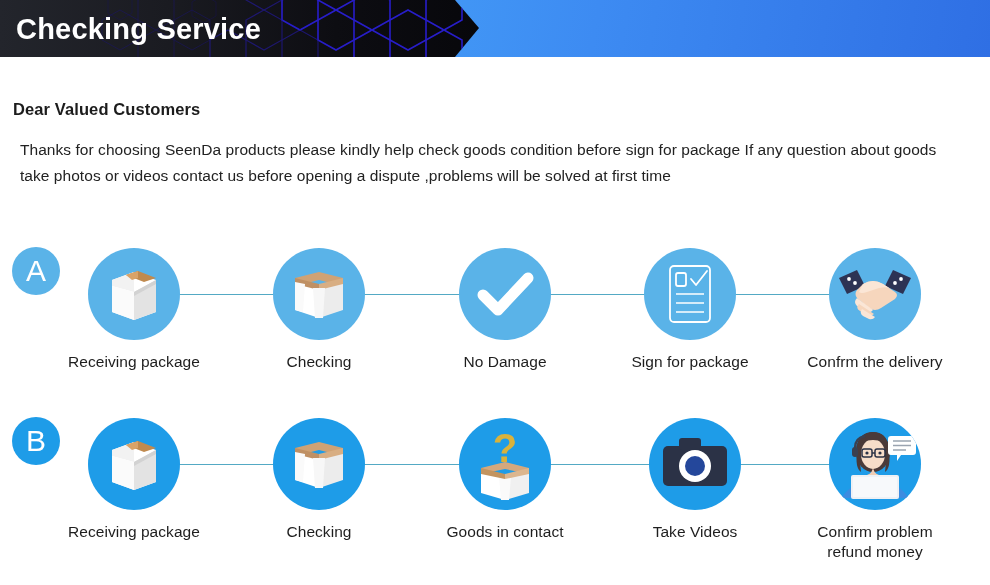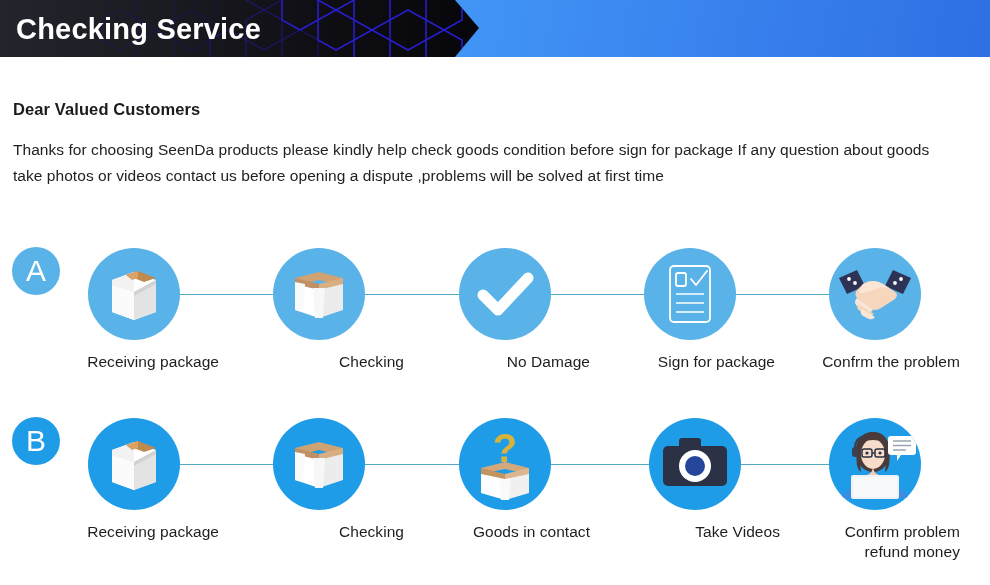--- a/index.html
+++ b/index.html
@@ -66,21 +66,21 @@
     font-size: 16.5px;
     font-weight: bold;
     color: #1c1c1c;
     margin: 0 0 18px 0;
     letter-spacing: 0.1px;
   }
   .paragraph {
     font-size: 15.5px;
     color: #222222;
     line-height: 26px;
-    margin: 0;
+    margin: 7px;
     letter-spacing: 0.05px;
     width: 950px;
   }
 
   
   .row {
     position: absolute;
     left: 0;
     width: 990px;
     height: 150px;
@@ -110,21 +110,21 @@
     background: #54a9c4;
     top: 52px;
   }
   .conn-a { left: 95px; width: 790px; }
   .conn-b { left: 95px; width: 790px; }
 
   .step {
     position: absolute;
     top: 0;
     width: 170px;
-    text-align: right;
+    text-align: center;
   }
   .circle {
     position: relative;
     width: 92px;
     height: 92px;
     border-radius: 50%;
     margin: 6px auto 0 auto;
     overflow: hidden;
   }
   .circle-a { background: #5ab3e8; }
@@ -248,21 +248,21 @@
         <circle cx="26" cy="35" r="1.9" fill="#ffffff"></circle>
         <circle cx="72" cy="31" r="1.9" fill="#ffffff"></circle>
         <circle cx="66" cy="35" r="1.9" fill="#ffffff"></circle>
         <path d="M34 36 Q44 30 54 36 L66 44 Q70 47 66 51 L52 60 Q46 64 40 60 L28 50 Q25 46 28 42 Z" fill="#f6d6bd"></path>
         <path d="M34 36 Q44 30 54 36 L62 41 Q58 38 50 40 L38 44 Q32 46 30 44 Z" fill="#fbe6d6"></path>
         <path d="M28 50 Q24 54 28 58 L36 63 Q41 66 44 62" fill="#fbe6d6"></path>
         <path d="M30 56 Q26 60 31 63 L38 67 Q42 69 45 66" fill="#f6d6bd"></path>
         <path d="M33 61 Q30 65 34 68 L40 71 Q44 72 46 69" fill="#fbe6d6"></path>
       </svg>
     </div>
-    <div class="step-label">Confrm the problem</div>
+    <div class="step-label">Confrm the delivery</div>
   </div>
 </div>
 
 <div class="row row-b">
   <div class="badge badge-b">B</div>
   <div class="connector conn-b"></div>
 
   <div class="step" style="left:49px;">
     <div class="circle circle-b">
       <svg viewBox="0 0 92 92">

